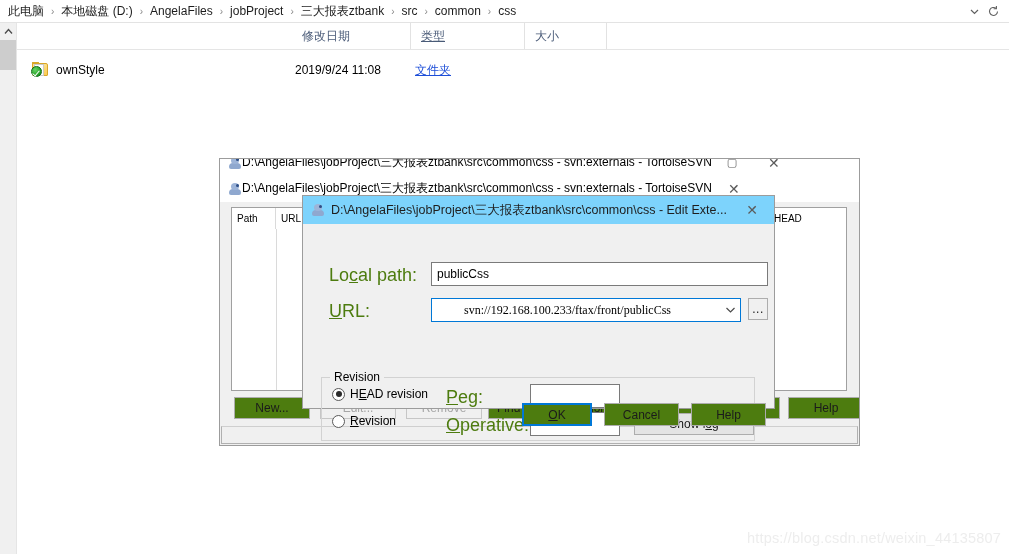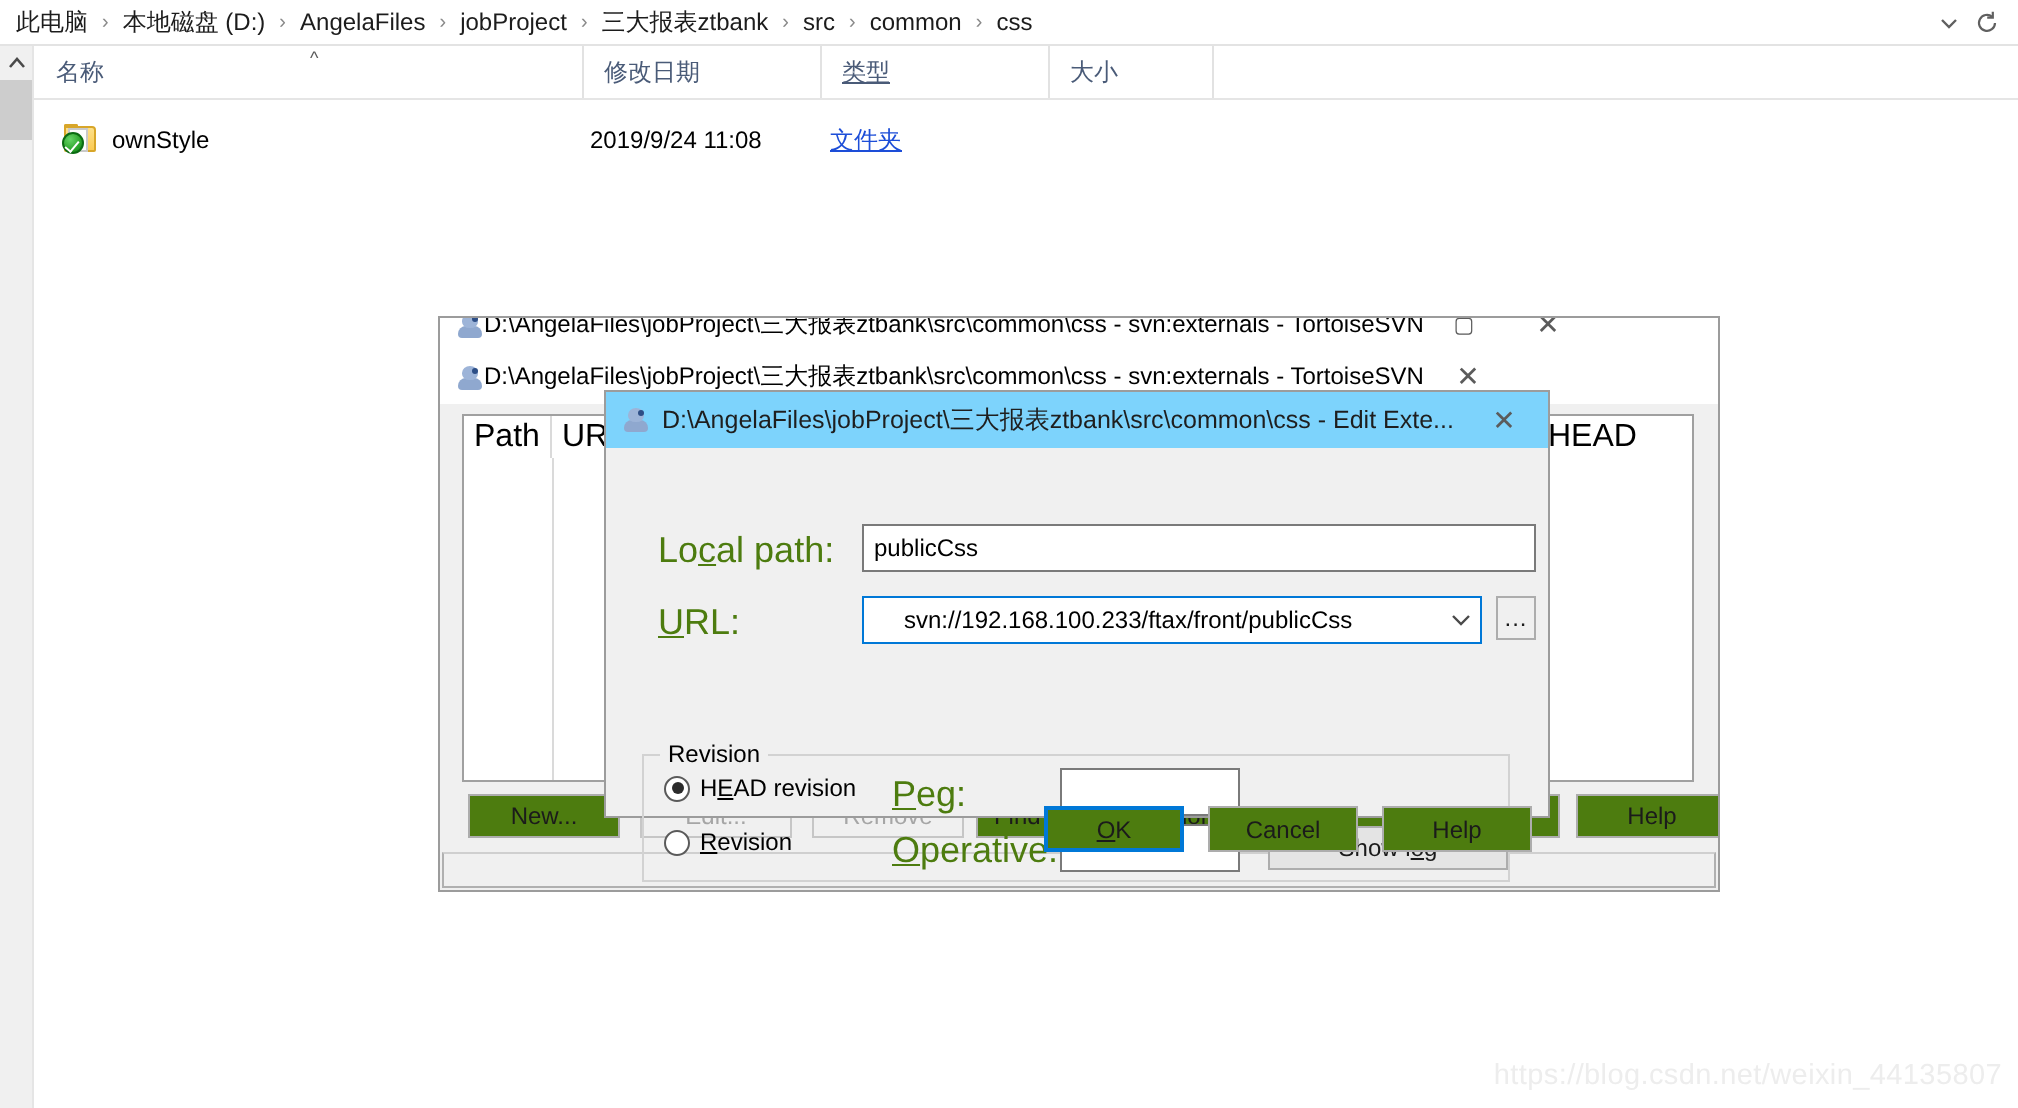--- a/index.html
+++ b/index.html
@@ -333,21 +333,21 @@
     left: 0; top: 0;
     width: 100%;
     height: 21px;
     background: #ffffff;
   }
   .lv-col {
     position: absolute;
     top: 0;
     height: 21px;
     line-height: 21px;
-    font-size: 16px;
+    font-size: 10px;
     color: #000;
     padding-left: 5px;
     box-sizing: border-box;
     border-right: 1px solid #dadada;
   }
   .lv-body {
     position: absolute;
     left: 0; top: 21px;
     width: 100%;
     bottom: 0;
@@ -449,23 +449,24 @@
     background: #ffffff;
     border: 1px solid #0078d7;
     box-sizing: border-box;
     font-size: 12px;
     color: #000;
     display: flex;
     align-items: center;
   }
   .combo .ctext {
     flex: 1;
-    padding-left: 20px;
+    padding-left: 32px;
     white-space: nowrap;
     overflow: hidden;
+    font-family: Liberation Serif, serif;
   }
   .combo .carrow {
     width: 20px;
     display: flex; align-items: center; justify-content: center;
     color: #4a4a4a; font-size: 10px;
   }
   .browsebtn {
     position: absolute;
     background: #f0f0f0;
     border: 1px solid #adadad;
@@ -560,24 +561,20 @@
       <div class="addr-btn">
         <svg width="13" height="13" viewBox="0 0 13 13">
           <path d="M10.5 6.5 A4 4 0 1 1 9.1 3.4" stroke="#606060" stroke-width="1.1" fill="none"></path>
           <path d="M9.4 0.9 L9.4 3.8 L6.6 3.8" stroke="#606060" stroke-width="1.1" fill="none"></path>
         </svg>
       </div>
     </div>
   </div>
 
   <div class="colheader">
-    <div class="colcell" style="left:18px; width:274px;">
-      <span>名称</span>
-      <span class="sortcaret" style="left:137px;">^</span>
-    </div>
     <div class="colcell" style="left:292px; width:119px;">修改日期</div>
     <div class="colcell" style="left:411px; width:114px;text-decoration:underline;">类型</div>
     <div class="colcell" style="left:525px; width:82px;">大小</div>
   </div>
 
   <div class="leftscroll">
     <div class="uparrow">
       <svg width="9" height="7" viewBox="0 0 9 7">
           <path d="M1 5.5 L4.5 1.5 L8 5.5" stroke="#4a4a4a" stroke-width="1.3" fill="none"></path>
         </svg>

